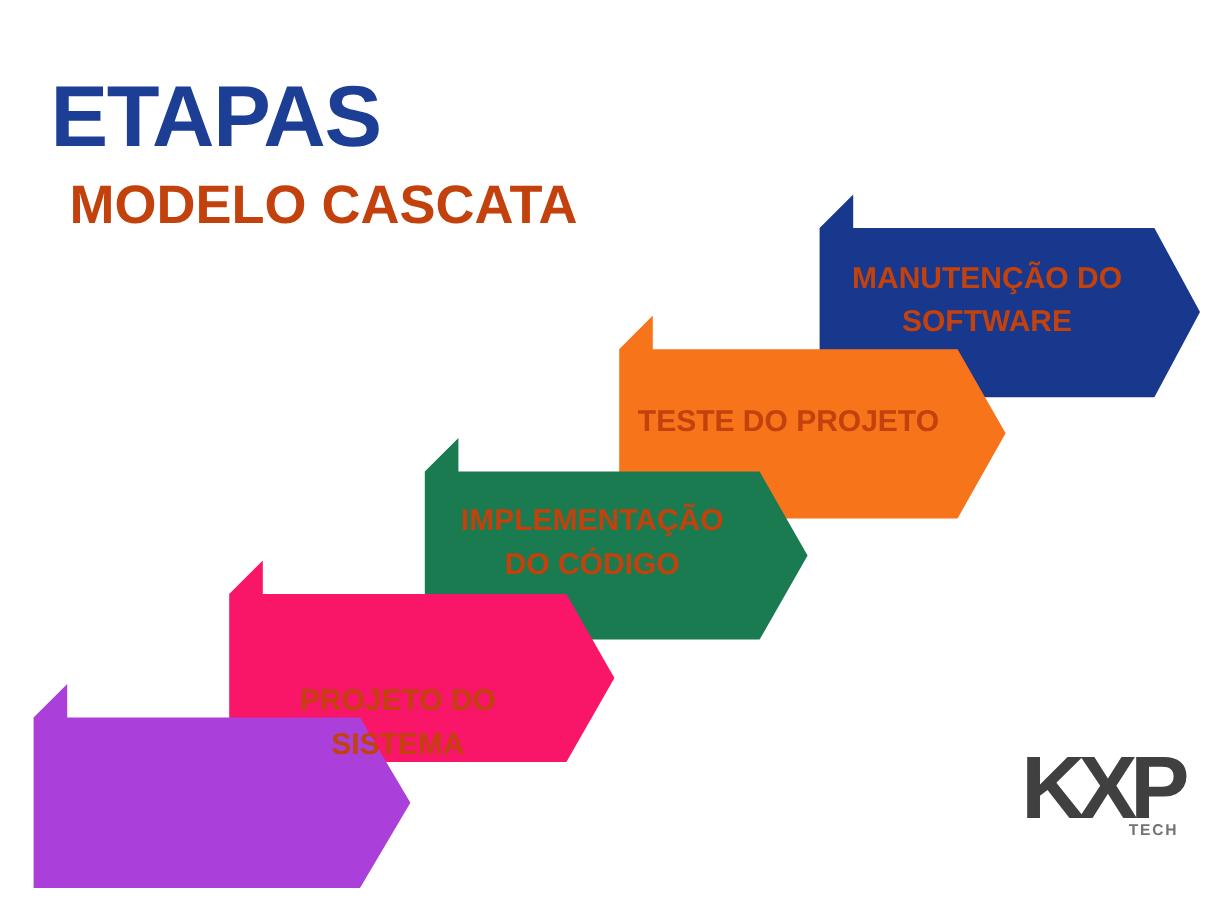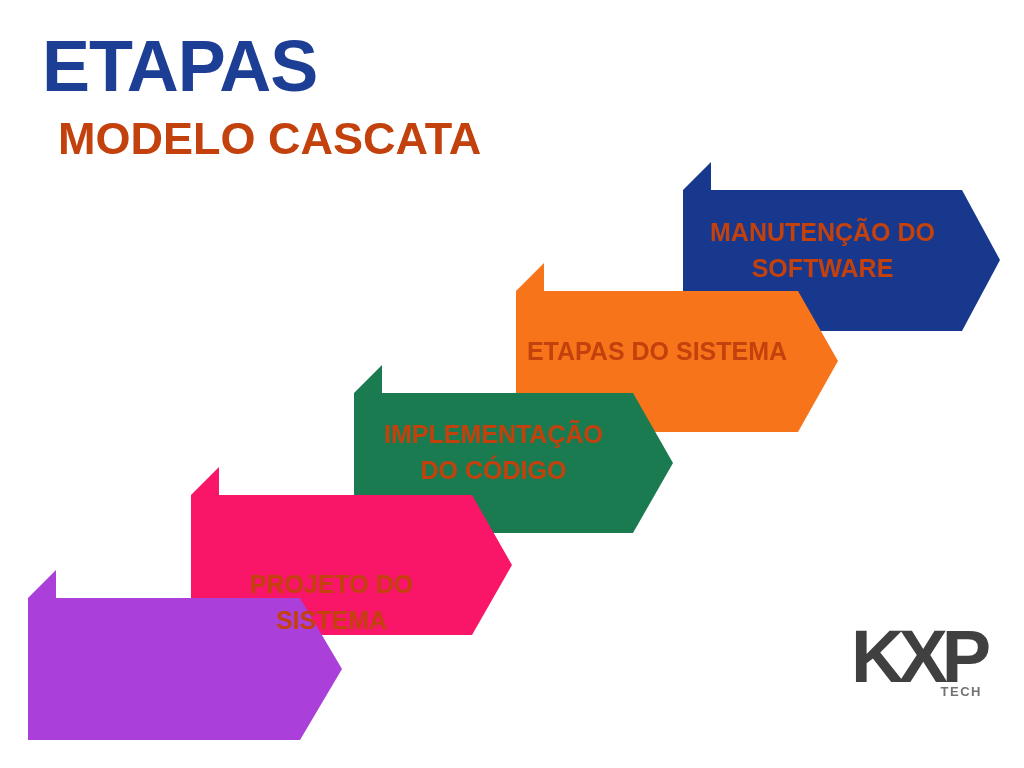--- a/index.html
+++ b/index.html
@@ -62,36 +62,36 @@
     margin-top:-10px;
     padding-right:3px;
   }
 </style>
 </head>
 <body>
 
 <div class="slide">
 
   <div class="header">
-    <div class="title" style="color: rgb(28, 62, 148);">ETAPAS</div>
+    <div class="title" style="color: rgb(28, 62, 148); margin-top: 32px;">ETAPAS</div>
     <div class="subtitle" style="color: #c2410c; margin-left: 16px;">MODELO CASCATA</div>
   </div>
 
   <svg class="diagram-svg" viewBox="0 0 1024 768">
     <polygon points="683,190 711,162 711,190 962,190 1000,260 962,331 683,331" fill="#17388C"></polygon>
     <polygon points="516,291 544,263 544,291 798,291 838,361 798,432 516,432" fill="#F8741B"></polygon>
     <polygon points="354,393 382,365 382,393 633,393 673,463 633,533 354,533" fill="#1B7B50"></polygon>
     <polygon points="191,495 219,467 219,495 472,495 512,565 472,635 191,635" fill="#F91568"></polygon>
     <polygon points="28,598 56,570 56,598 300,598 342,669 300,740 28,740" fill="#AB3FD9"></polygon>
   </svg>
 
   <div class="stage-label" style="left:683px;top:190px;width:279px;height:141px;">MANUTENÇÃO DO
 SOFTWARE</div>
 
-  <div class="stage-label" style="left:516px;top:291px;width:282px;height:141px;">ETAPAS DO SISTEMA</div>
+  <div class="stage-label" style="left:516px;top:291px;width:282px;height:141px;">TESTE DO PROJETO</div>
 
   <div class="stage-label" style="left:354px;top:393px;width:279px;height:140px;text-align:center;">IMPLEMENTAÇÃO
 DO CÓDIGO</div>
 
   <div class="stage-label" style="left:191px;top:495px;width:281px;height:140px;margin-top:48px;">PROJETO DO
 SISTEMA</div>
 
 
   <div class="logo">
     <div class="logo-main" style="color: #404040;">KXP</div>

